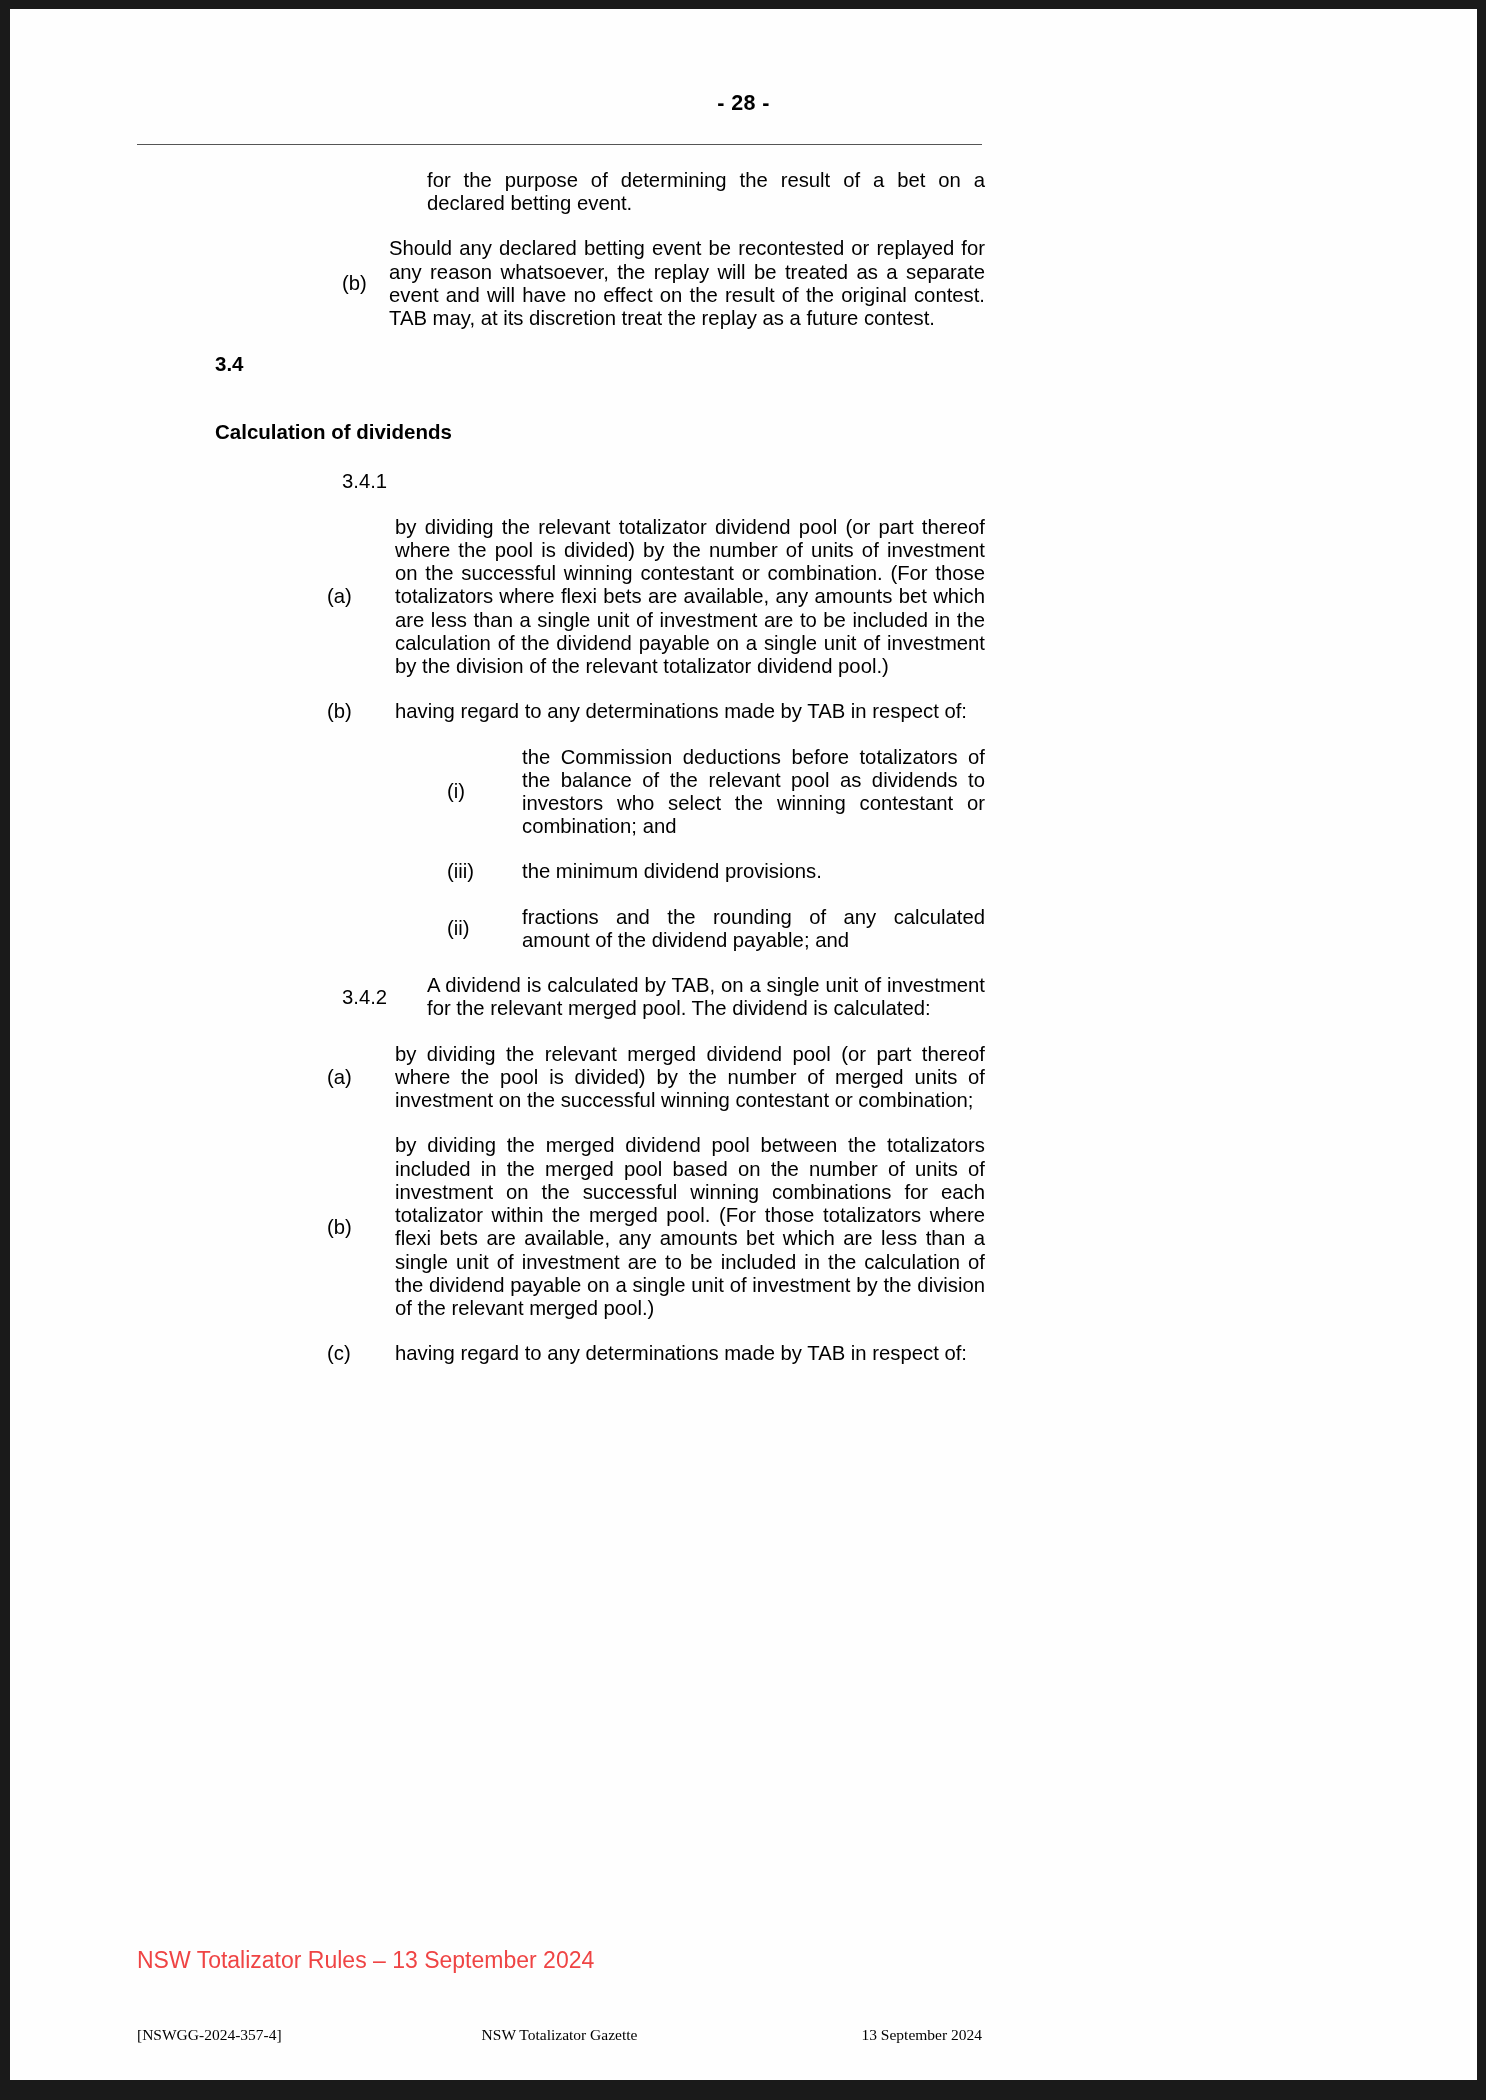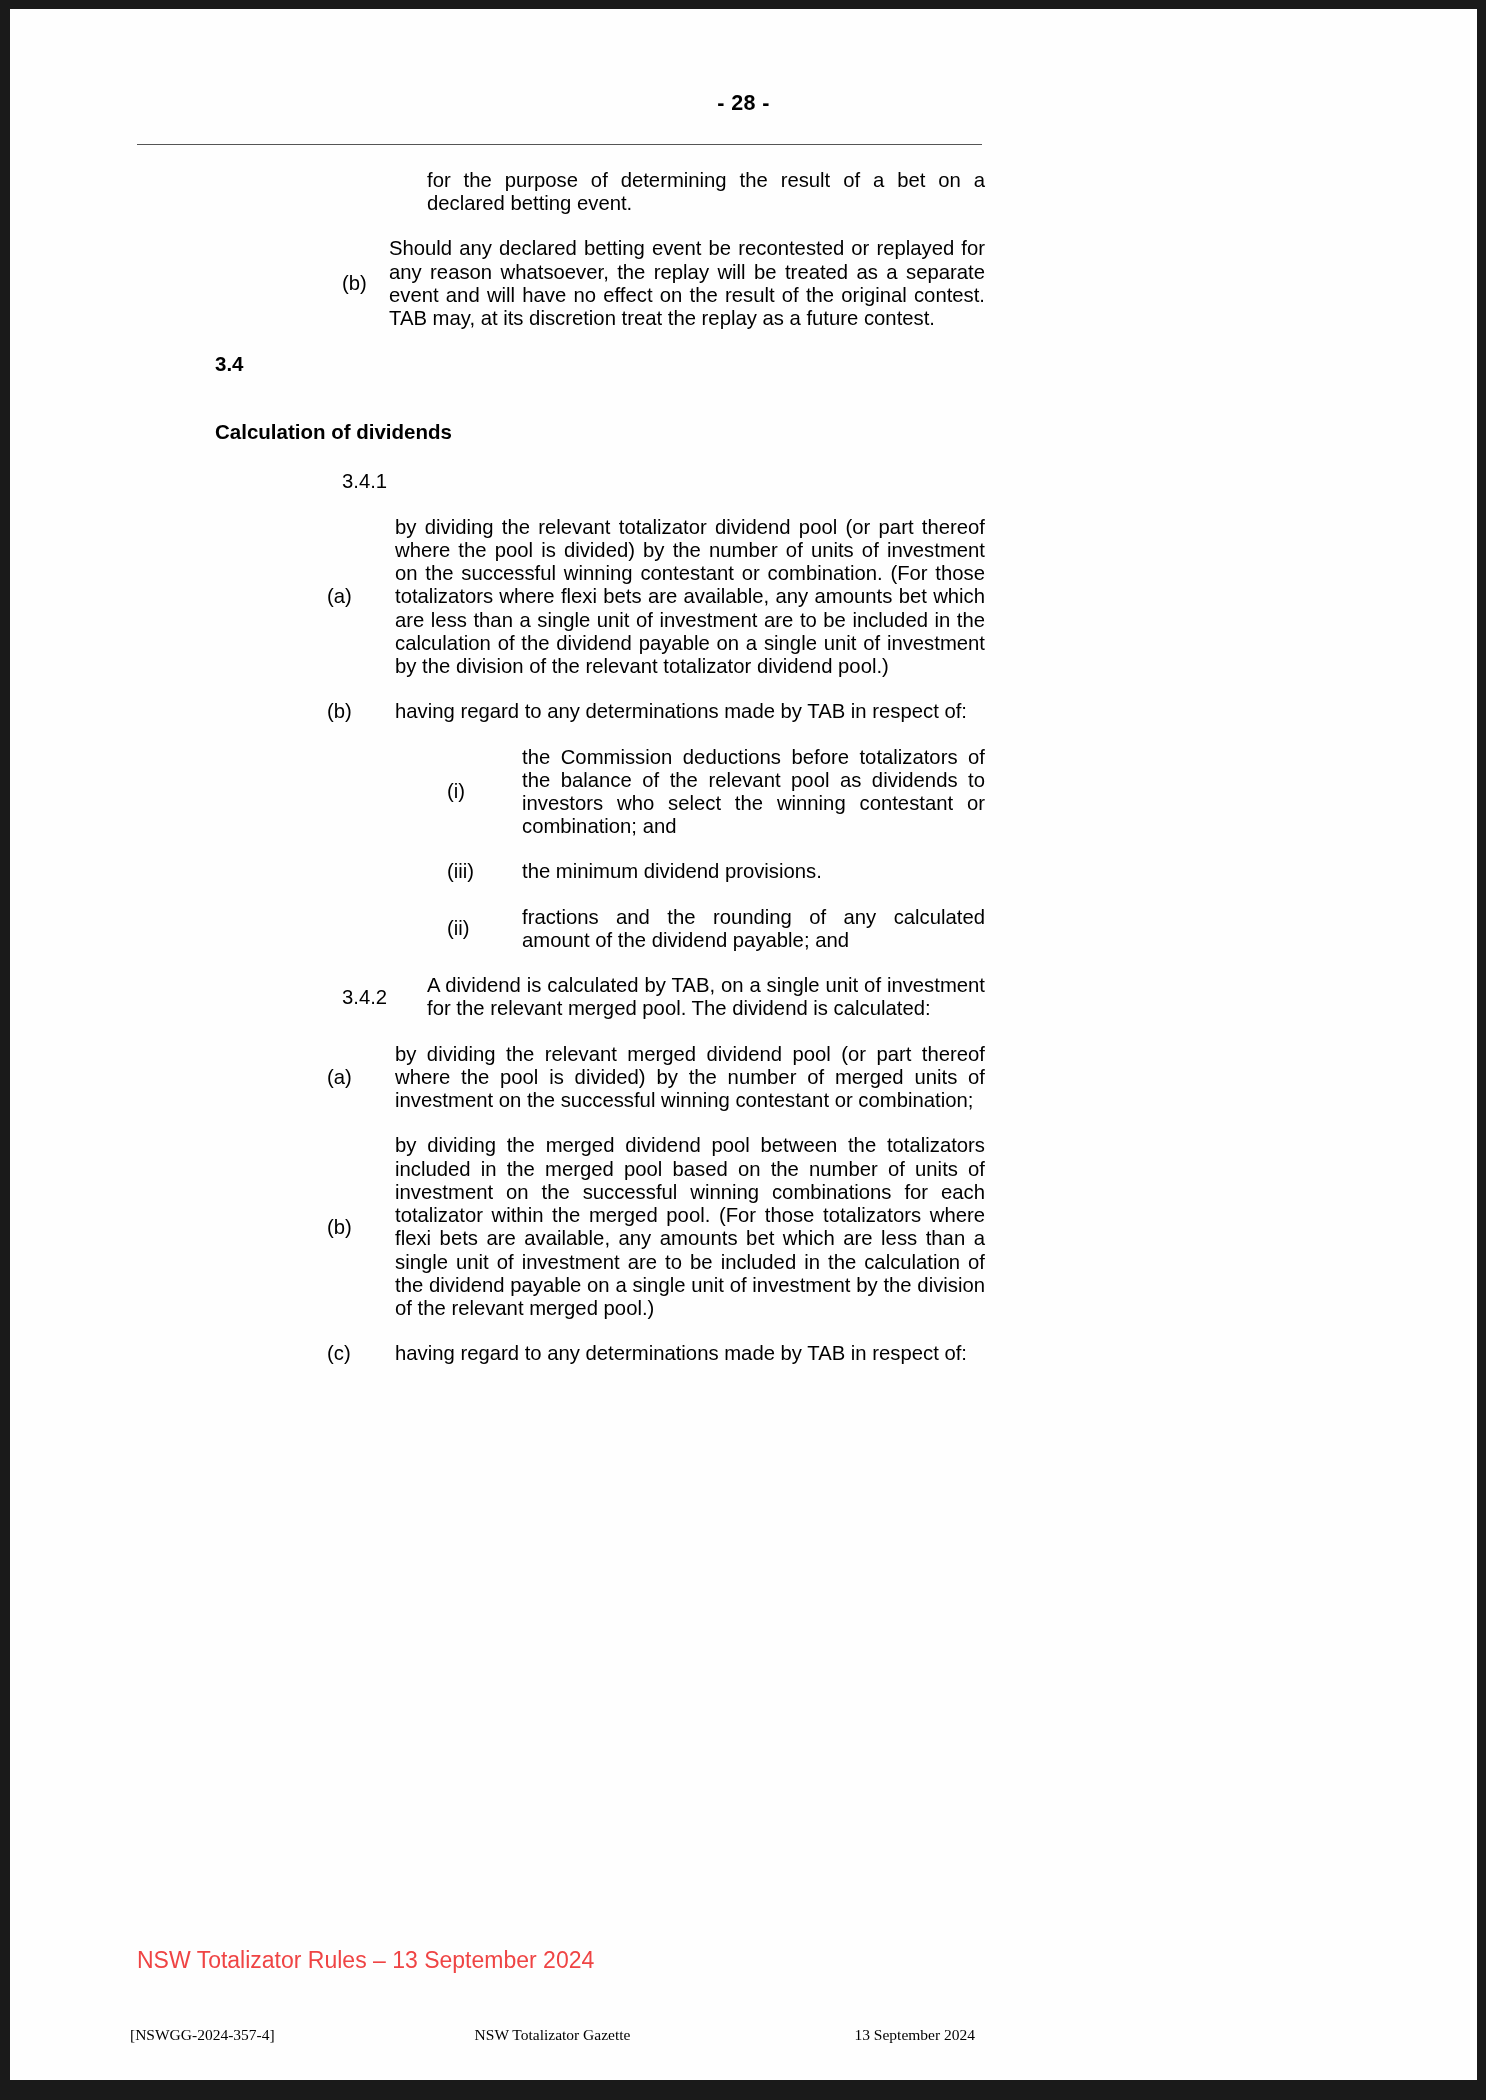--- a/index.html
+++ b/index.html
@@ -127,21 +127,21 @@
   .doc-footer {
     position: absolute;
     left: 127px;
     top: 1938px;
     font-size: 23px;
     color: #ef4444;
     white-space: nowrap;
   }
   .gazette-footer {
     position: absolute;
-    left: 120px;
+    left: 127px;
     top: 2017px;
     width: 845px;
     display: flex;
     justify-content: space-between;
     align-items: flex-end;
     font-family: "Liberation Serif", serif;
     font-size: 15.5px;
     color: #000;
   }
   .gazette-footer .gf-center {

